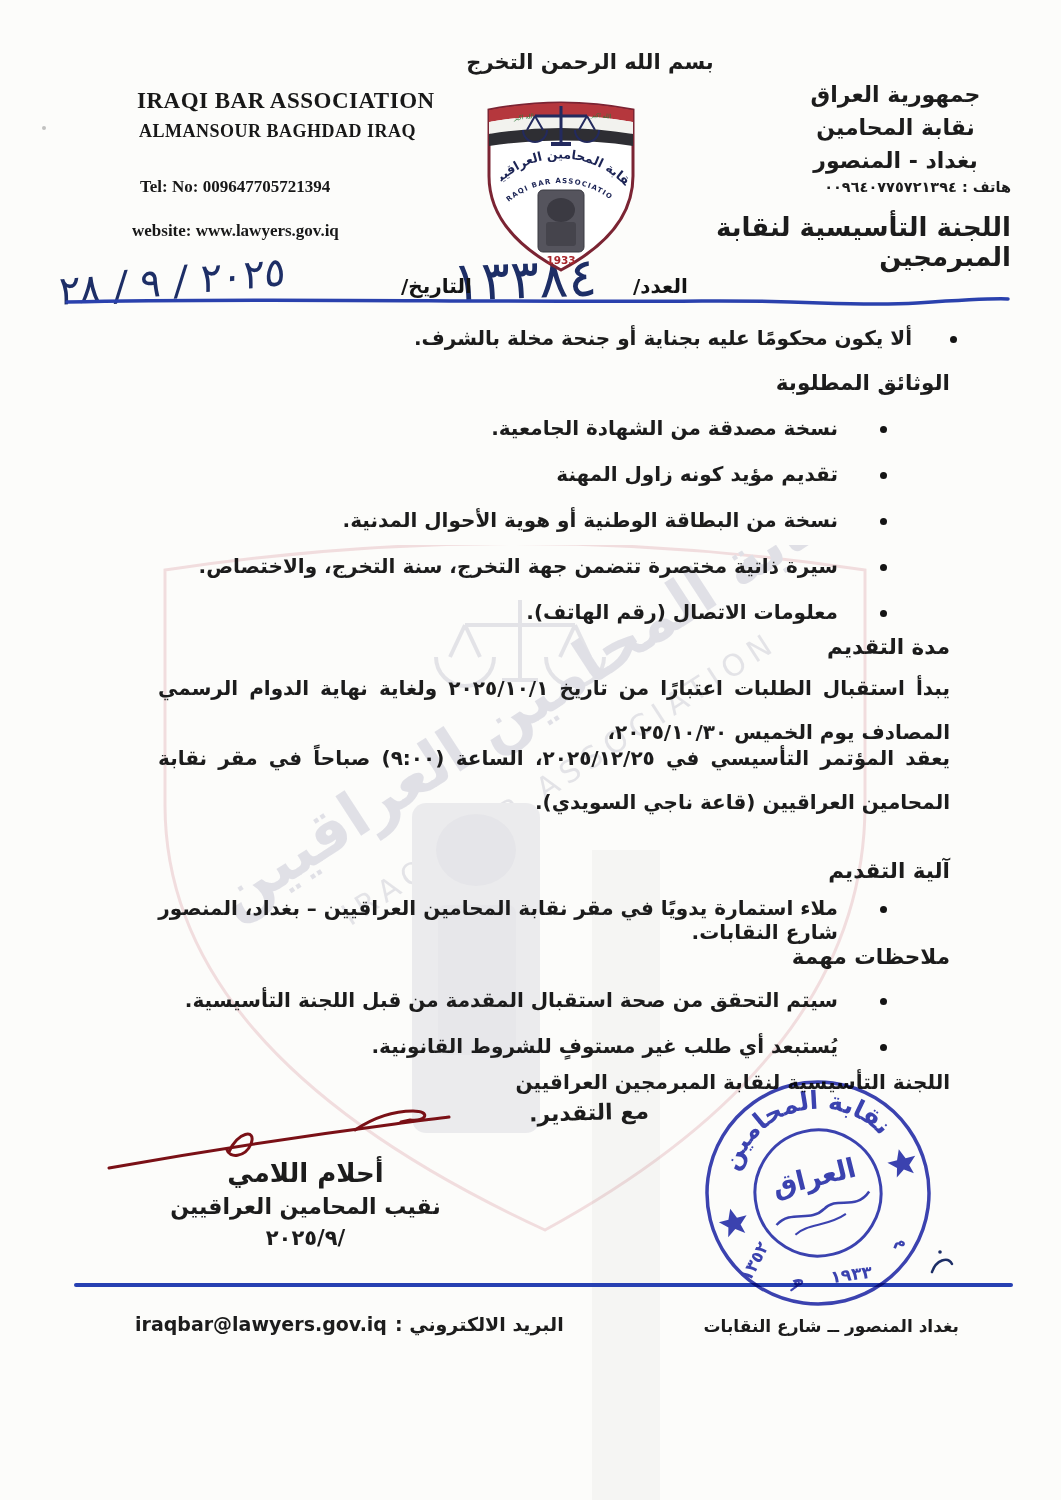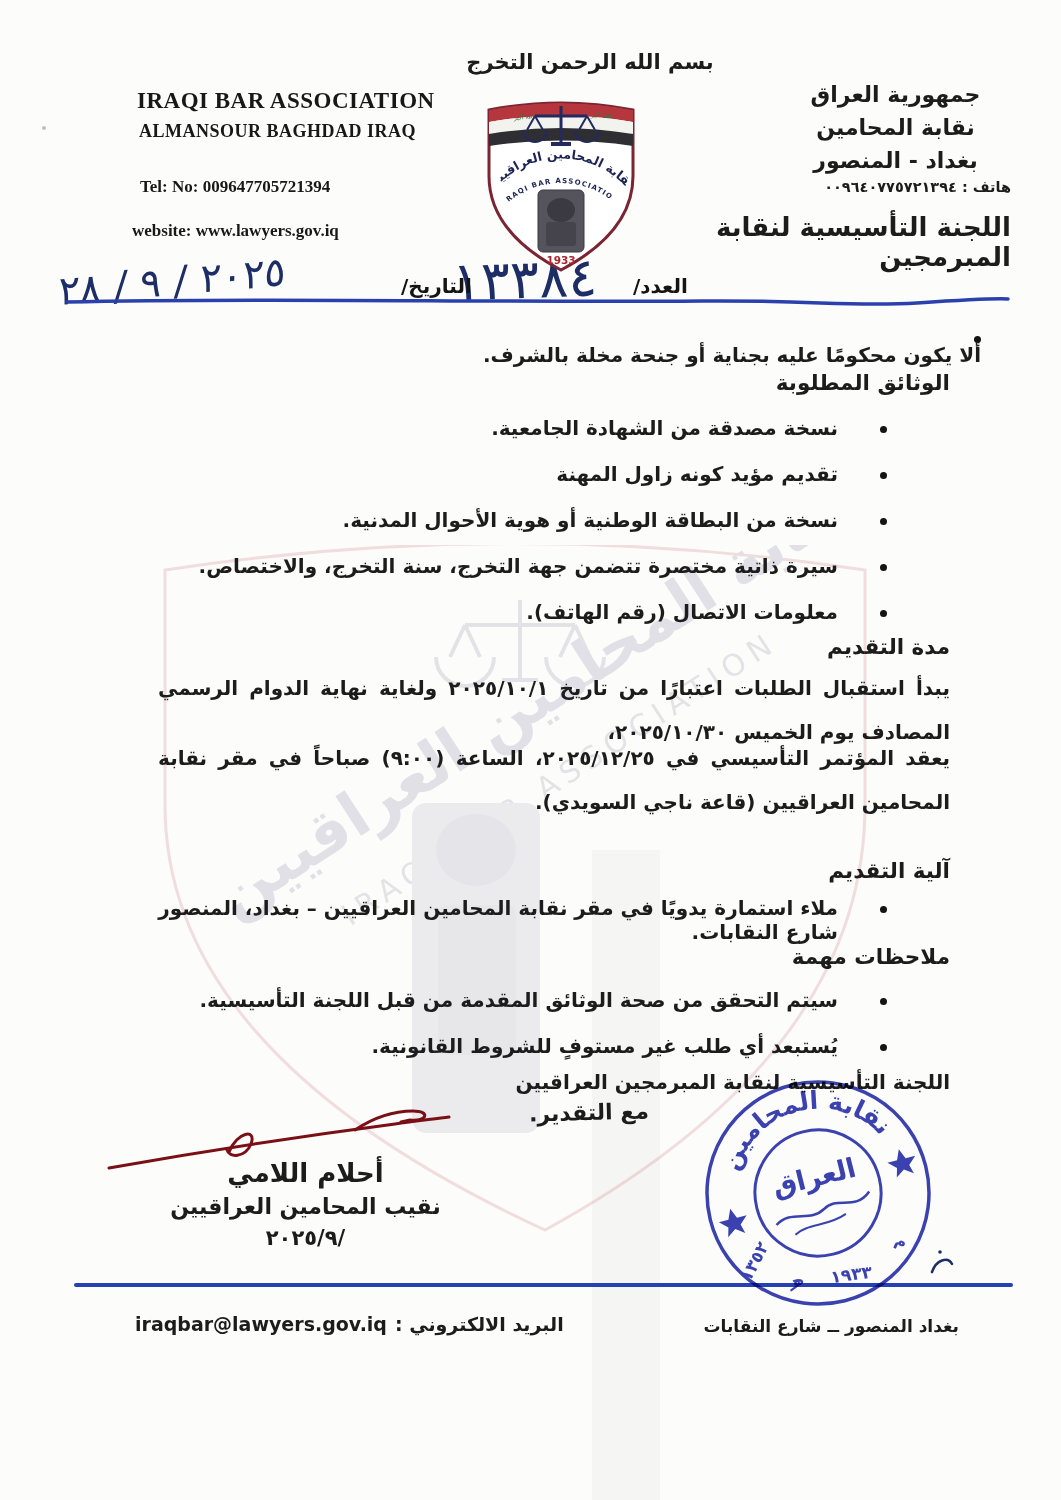--- a/index.html
+++ b/index.html
@@ -28,21 +28,21 @@
   .ink{color:#1d2e66;}
   .ref-number{left:452px;top:248px;font-size:54px;letter-spacing:7px;
     transform:rotate(-2deg);font-weight:500;}
   .ref-date{left:58px;top:258px;font-size:40px;letter-spacing:2px;direction:ltr;
     transform:rotate(-5deg) skewX(-6deg);}
   
   .line{direction:rtl;font-weight:bold;z-index:2;}
   .heading{right:111px;font-size:21.5px;}
   .bullet{display:flex;direction:rtl;align-items:flex-start;font-size:20px;}
   .dot{width:7px;height:7px;border-radius:50%;background:#141414;margin-top:10px;flex:none;}
-  .b-intro{right:80px;flex-direction:column;}
+  .b-intro{right:104px;}
   .b-intro .gap{width:38px;flex:none;}
   .b-doc{right:174px;}
   .b-doc .gap{width:42px;flex:none;}
   .para{right:111px;left:158px;font-size:20px;line-height:44px;
     text-align:justify;text-justify:inter-word;}
   .closing{right:412px;font-size:22px;transform:rotate(-1.5deg);}
   
   .sig-block{left:148px;top:1158px;width:315px;text-align:center;direction:rtl;
     font-weight:bold;z-index:3;}
   .sig-name{font-size:26px;}
@@ -183,21 +183,21 @@
   <div class="abs line bullet b-doc" style="top:896px;left:120px;">
     <span class="dot"></span>
       <span class="gap"></span>
     <span>ملاء استمارة يدويًا في مقر نقابة المحامين العراقيين – بغداد، المنصور شارع النقابات.</span>
   </div>
 
   <div class="abs line heading" style="top:944px;">ملاحظات مهمة</div>
   <div class="abs line bullet b-doc" style="top:988px;">
     <span class="dot"></span>
       <span class="gap"></span>
-    <span>سيتم التحقق من صحة الوثائق المقدمة من قبل اللجنة التأسيسية.</span>
+    <span>سيتم التحقق من صحة استقبال المقدمة من قبل اللجنة التأسيسية.</span>
   </div>
   <div class="abs line bullet b-doc" style="top:1034px;">
     <span class="dot"></span>
       <span class="gap"></span>
     <span>يُستبعد أي طلب غير مستوفٍ للشروط القانونية.</span>
   </div>
 
   <div class="abs line heading" style="top:1070px;font-size:20px;">اللجنة التأسيسية لنقابة المبرمجين العراقيين</div>
   <div class="abs line closing" style="top:1100px;">مع التقدير.</div>
 

